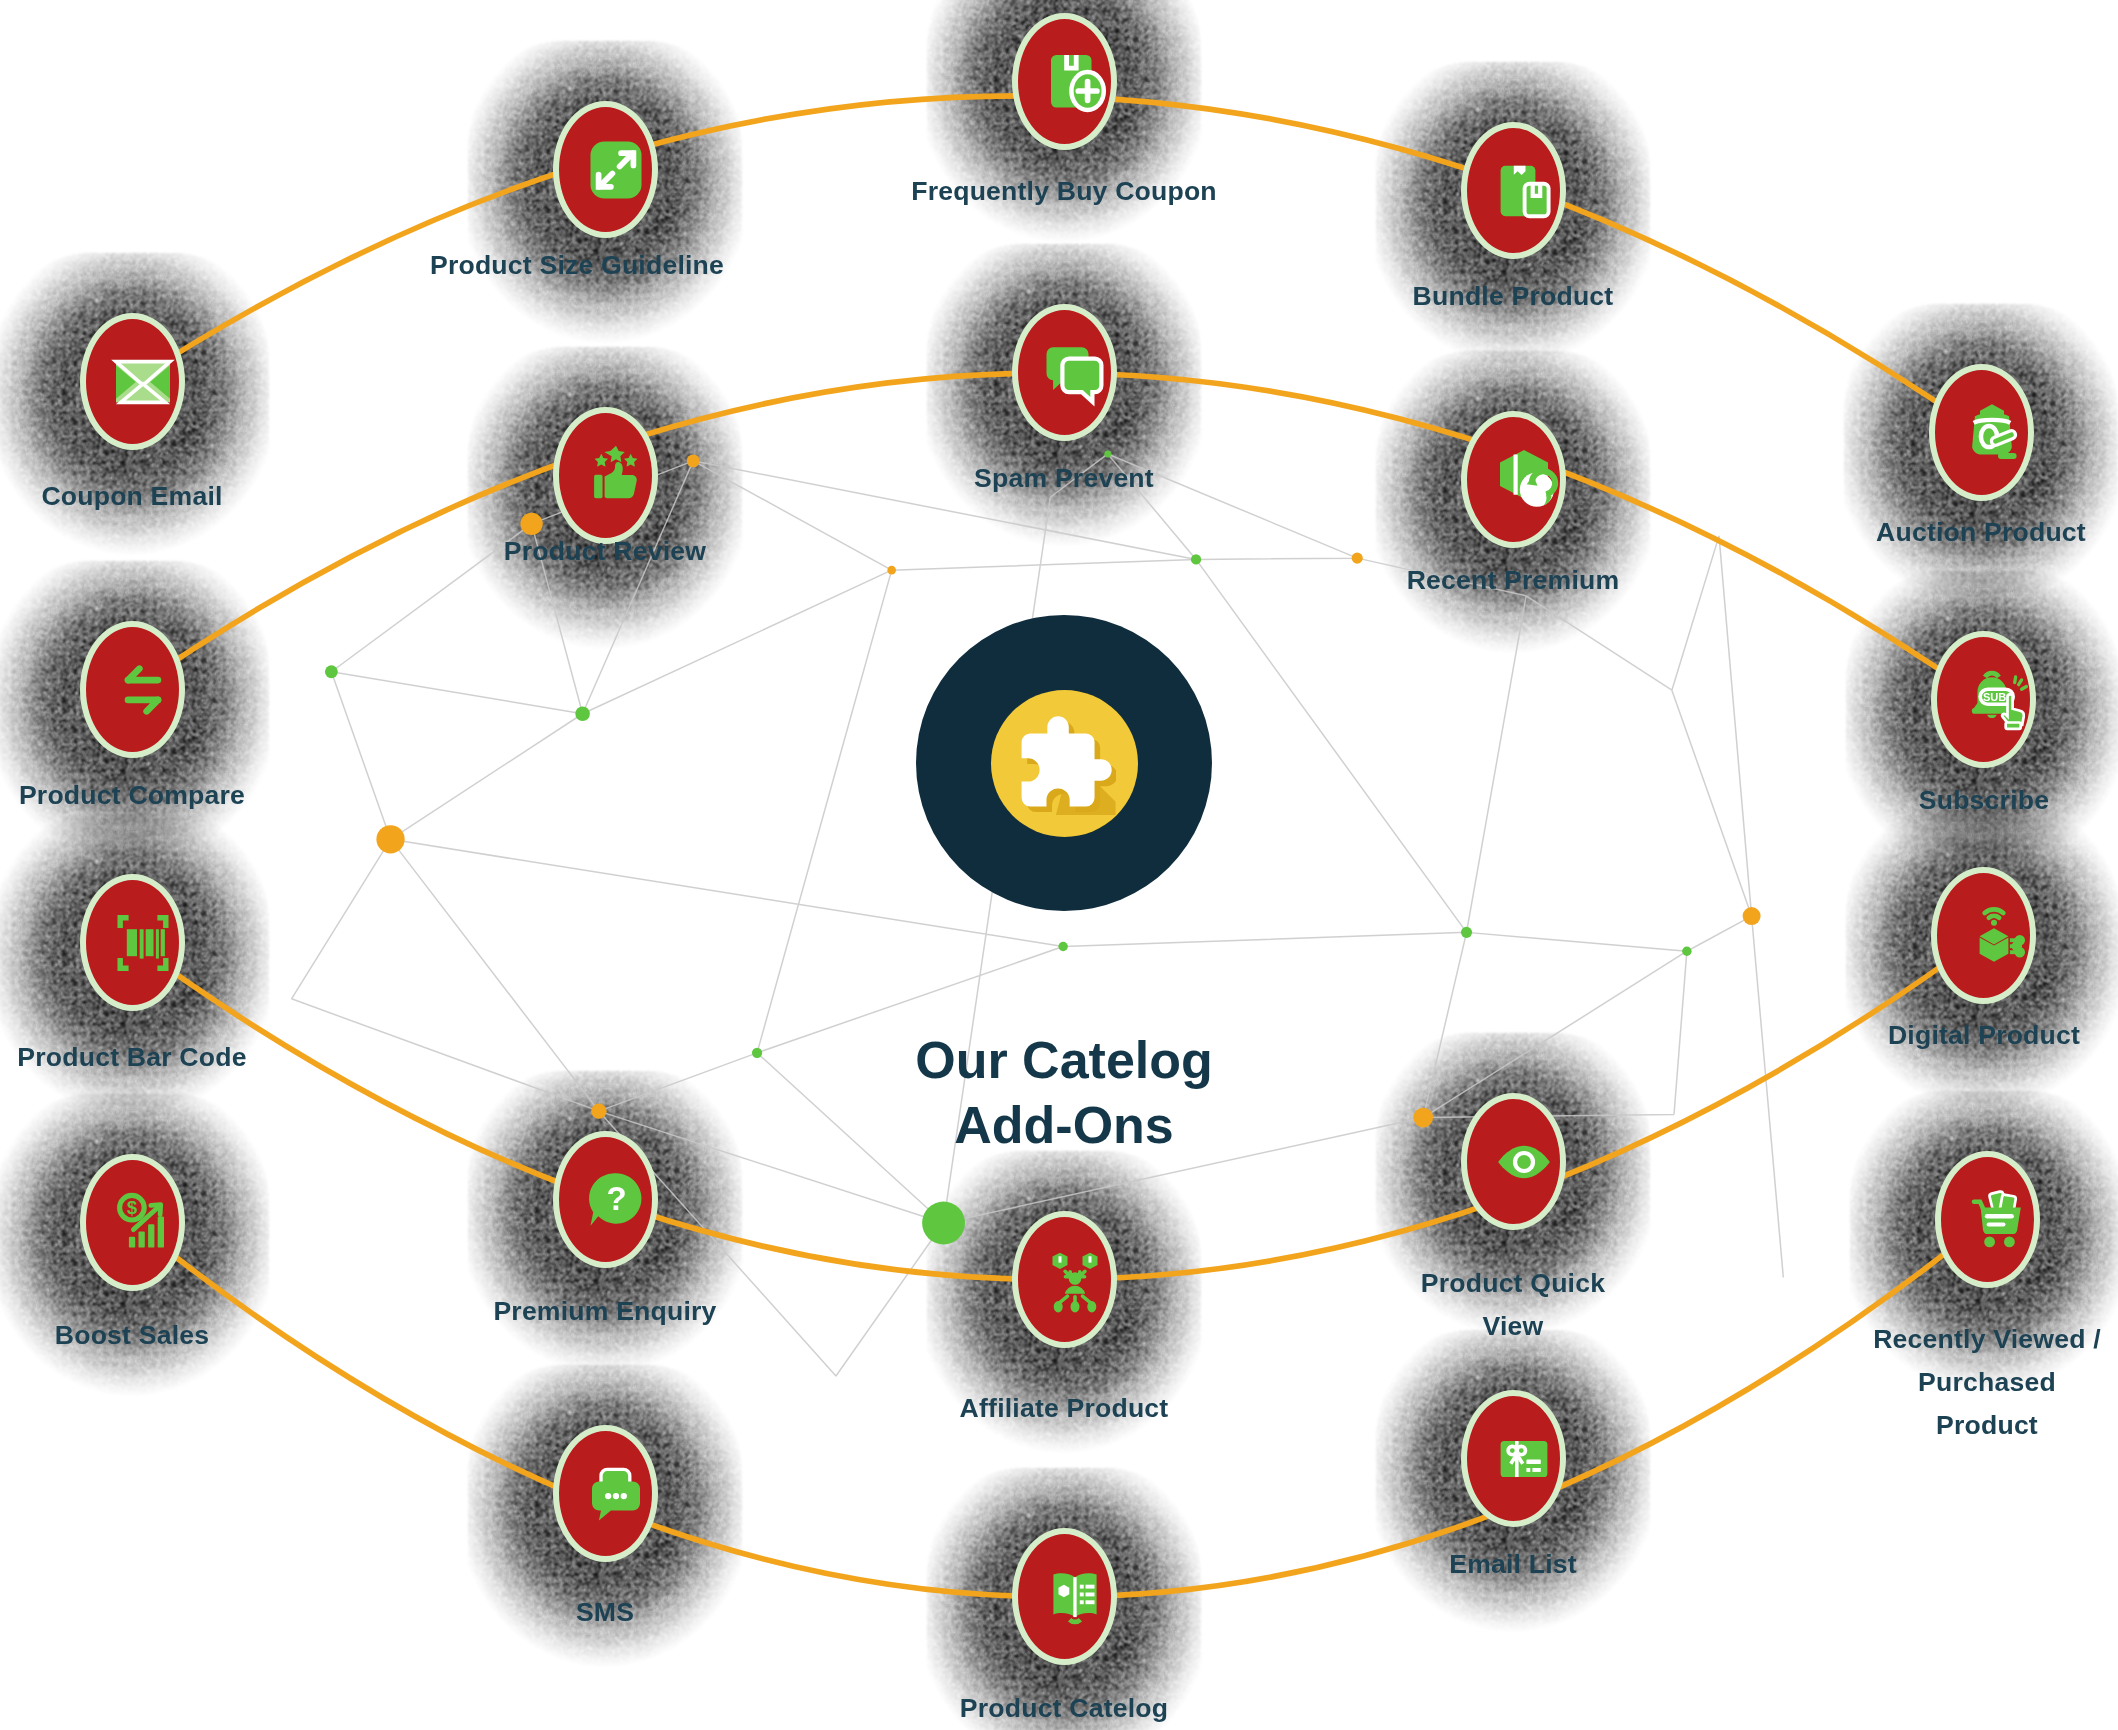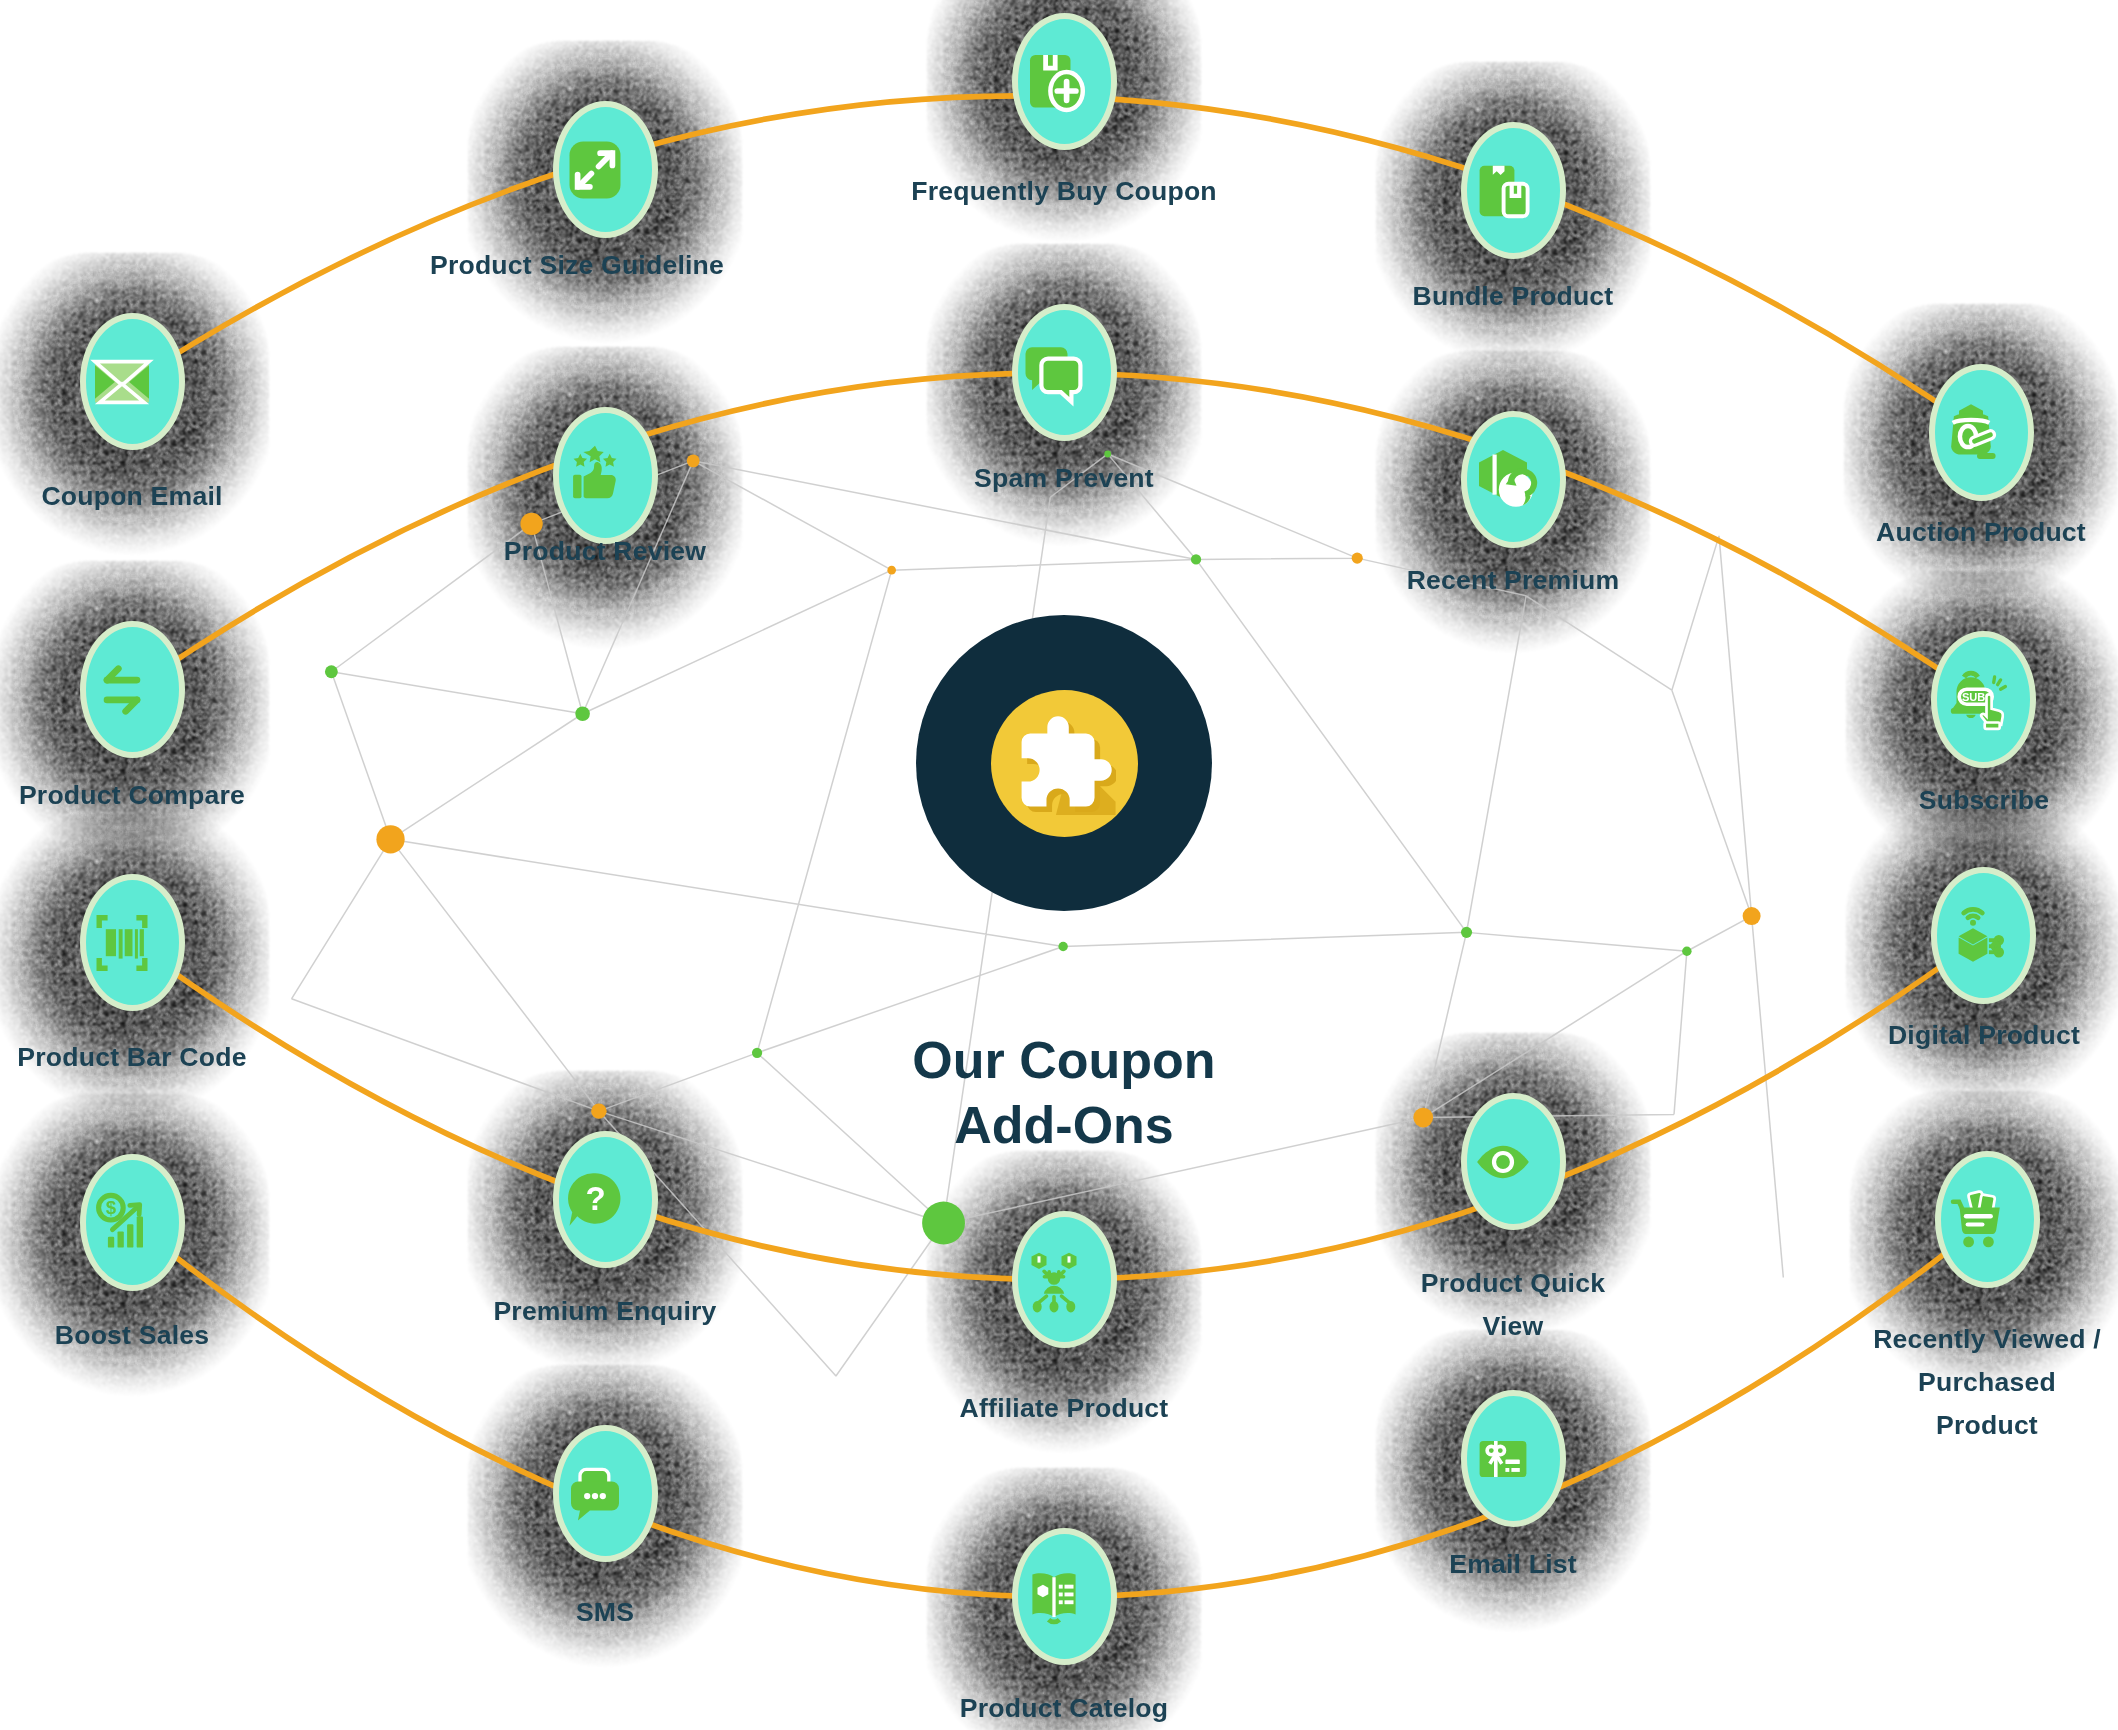--- a/index.html
+++ b/index.html
@@ -10,22 +10,22 @@
   .spray{position:absolute;z-index:1;width:274px;height:321px;border-radius:34%;
          background:radial-gradient(58% 54% at 50% 44%,
             rgba(12,12,12,.97) 0 44%,
             rgba(14,14,14,.78) 58%,
             rgba(18,18,18,.38) 72%,
             rgba(20,20,20,.14) 83%,
             transparent 93%);
          filter:url(#sprayF);}
   #web{position:absolute;left:0;top:0;z-index:2;}
   .bubble{position:absolute;z-index:3;width:105px;height:137px;border-radius:50%;
-          background:#5eead4;border:6px solid var(--ring);box-sizing:border-box;
-          display:flex;align-items:center;justify-content:flex-start;}
+          background:#b91c1c;border:6px solid var(--ring);box-sizing:border-box;
+          display:flex;align-items:center;justify-content:flex-end;}
   .bubble svg{width:72px;height:72px;}
   .label{position:absolute;z-index:4;width:360px;margin-left:-180px;text-align:center;
          font-size:26.6px;font-weight:700;line-height:38px;letter-spacing:0.2px;
          color:var(--label);white-space:pre-line;}
   .label.lh-lg{line-height:43px;}
 
   
   .hub-circle{position:absolute;z-index:3;left:916px;top:615px;width:296px;height:296px;
               border-radius:50%;background:var(--navy);display:flex;align-items:center;justify-content:center;}
   .hub-yellow{width:147px;height:147px;border-radius:50%;background:var(--yellow);
@@ -118,21 +118,21 @@
 
   <div class="hub-circle">
     <div class="hub-yellow">
       <svg viewBox="0 0 24 24">
         <path fill="#d9a91b" d="M21.8 12.3h-1.5V8.3a2 2 0 0 0-2-2h-4V4.8a2.5 2.5 0 0 0-5 0v1.5H5.3a2 2 0 0 0-2 2v3.8h1.5a2.7 2.7 0 0 1 0 5.4H3.3v3.8a2 2 0 0 0 2 2h3.8v-1.5a2.7 2.7 0 0 1 5.4 0v1.5h3.8a2 2 0 0 0 2-2v-4h1.5a2.5 2.5 0 0 0 0-5z"></path>
         <path fill="#d9a91b" opacity=".85" d="M13.5 10.5 23.9 20.9 23.9 24 10 24z"></path>
         <path fill="#ffffff" d="M20.5 11H19V7a2 2 0 0 0-2-2h-4V3.5a2.5 2.5 0 0 0-5 0V5H4a2 2 0 0 0-2 2v3.8h1.5a2.7 2.7 0 0 1 0 5.4H2V20a2 2 0 0 0 2 2h3.8v-1.5a2.7 2.7 0 0 1 5.4 0V22H17a2 2 0 0 0 2-2v-4h1.5a2.5 2.5 0 0 0 0-5z"></path>
       </svg>
     </div>
   </div>
-  <div class="hub-title">Our Coupon
+  <div class="hub-title">Our Catelog
 Add-Ons</div>
 
   <div>
     <div class="bubble" style="left:553px;top:101px">
       <svg viewBox="0 0 24 24">
         <rect x="3.5" y="2.5" width="17" height="19" rx="4.6" fill="#5ec73f"></rect>
         <g stroke="#fff" stroke-width="1.9" stroke-linecap="round" fill="none">
           <path d="M13.2 10.8 17.6 6.4"></path>
             <path d="M13.7 6.4 H17.8 V10.5"></path>
           <path d="M10.8 13.2 6.4 17.6"></path>

